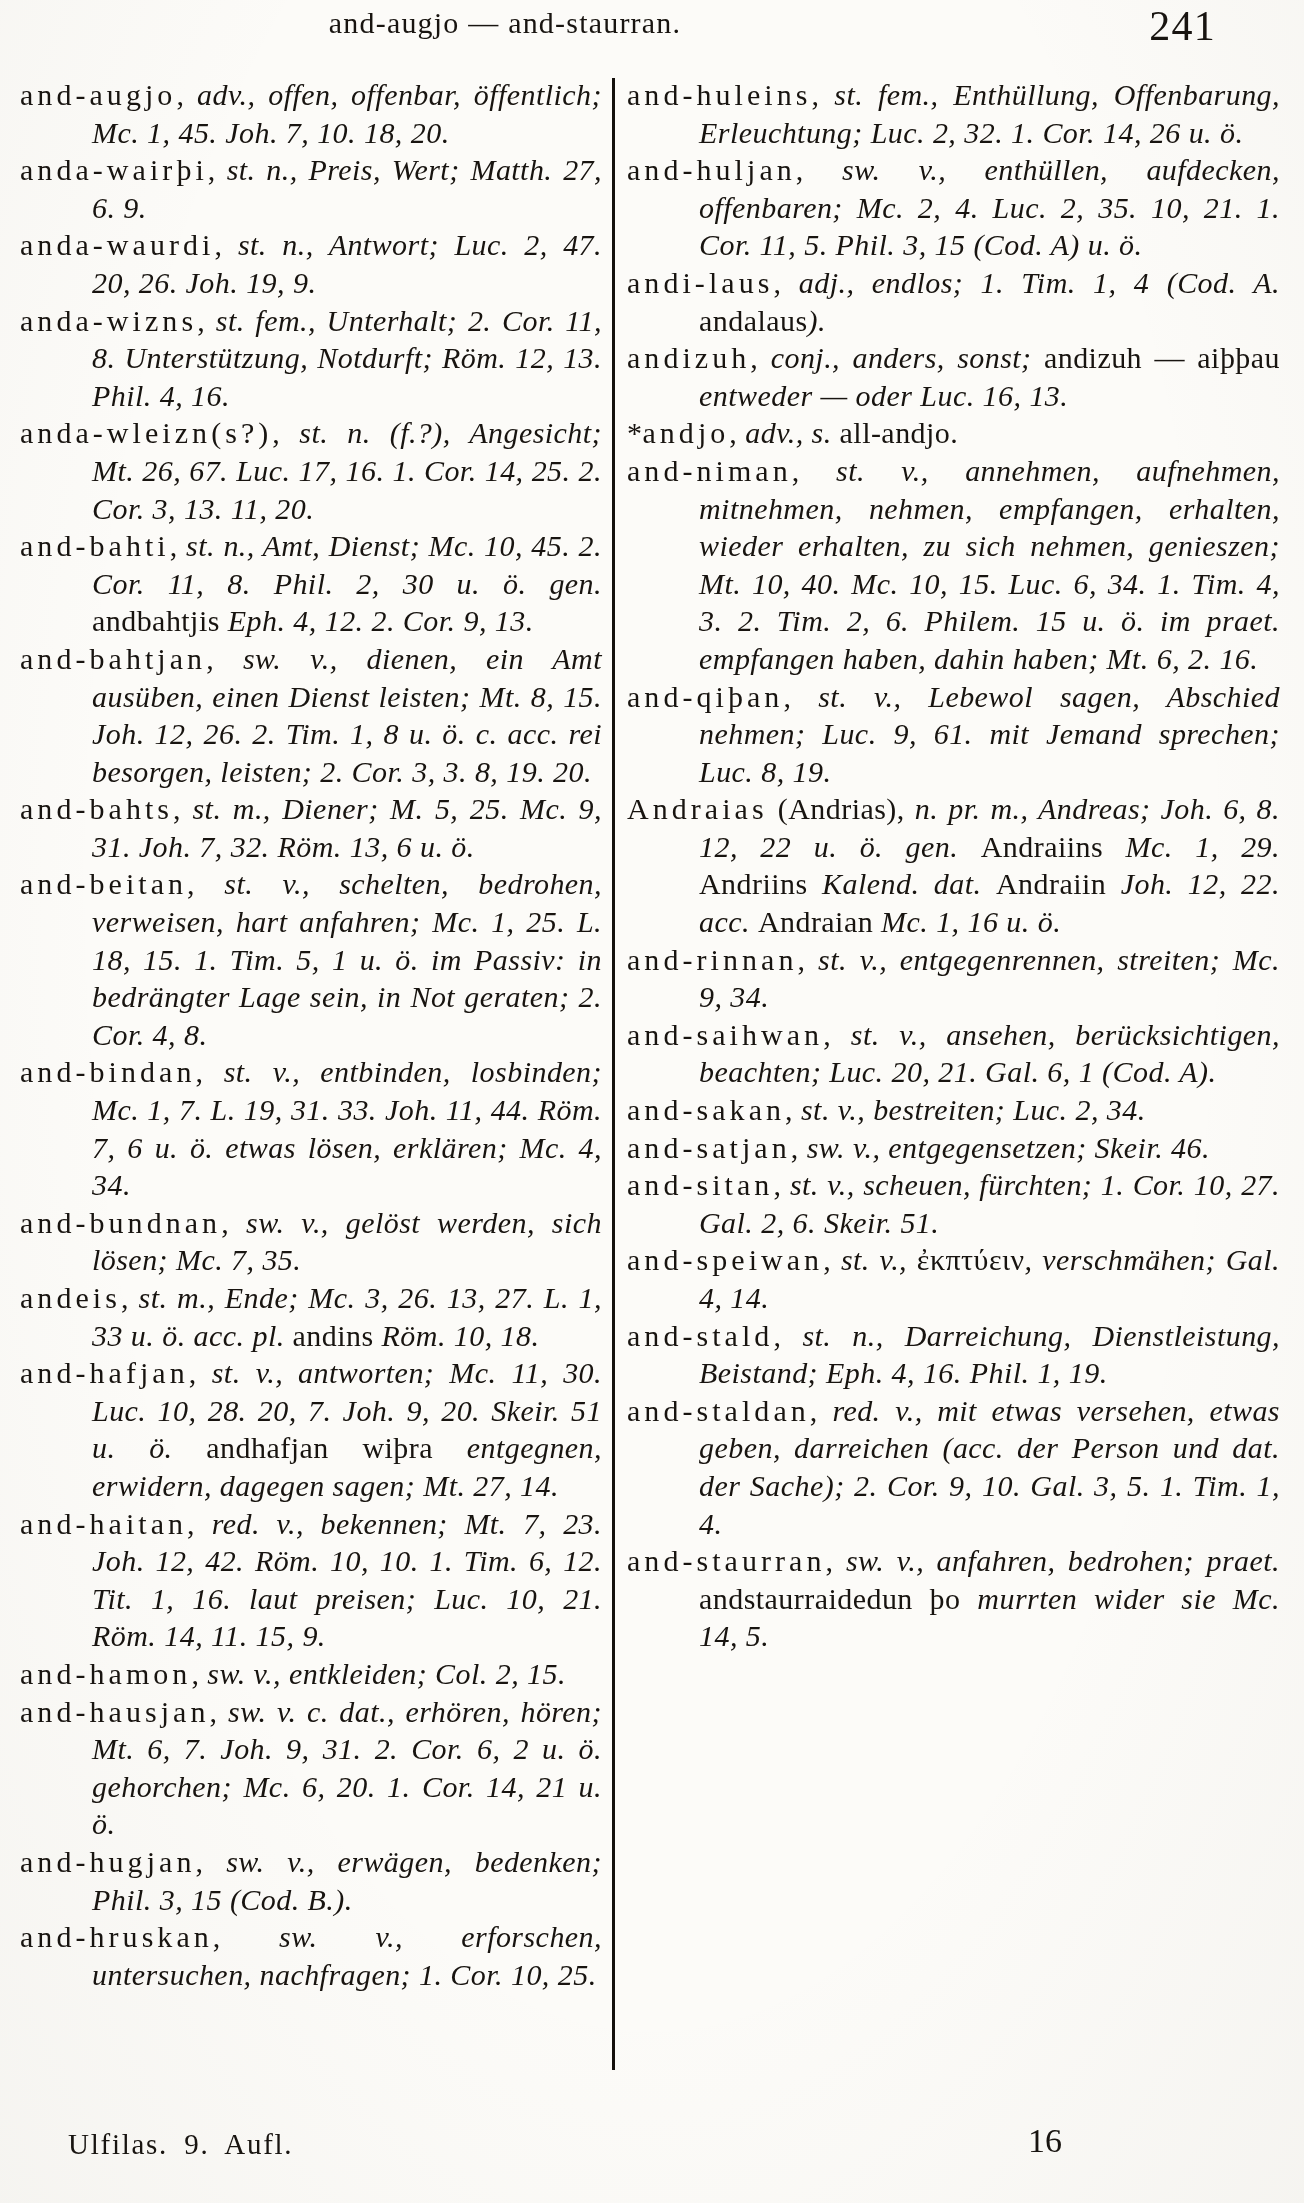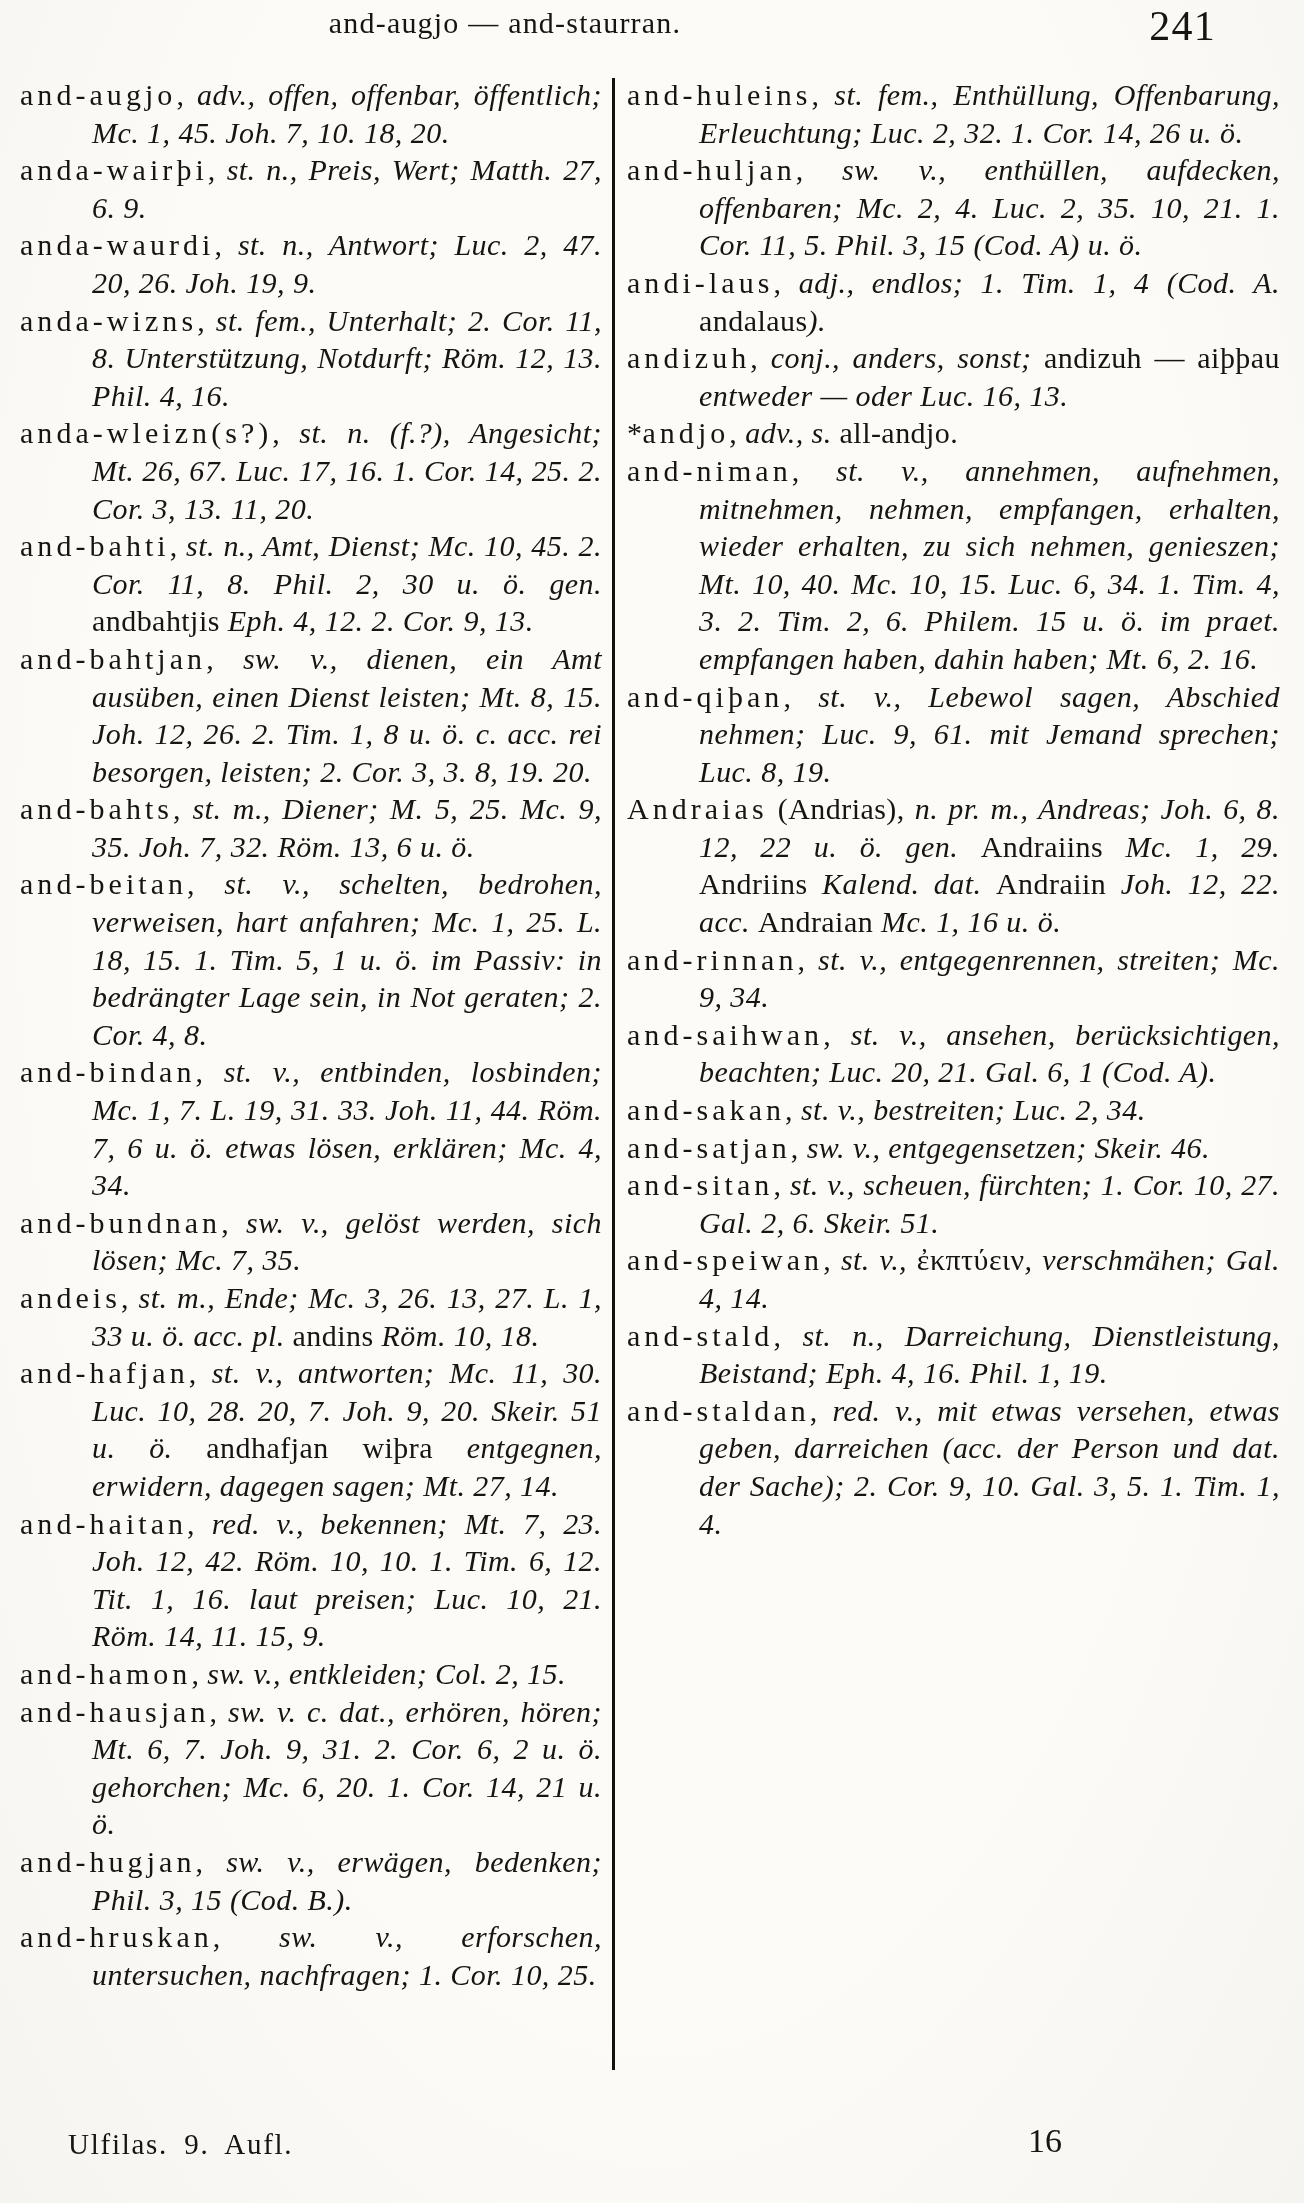--- a/index.html
+++ b/index.html
@@ -92,21 +92,21 @@
 
   <div class="columns">
     <div class="col col-left" id="col-left">
         <div class="entry"><span class="h">and-augjo</span><span class="r">, </span><span class="i">adv., offen, offenbar, öffentlich; Mc. 1, 45. Joh. 7, 10. 18, 20.</span></div>
         <div class="entry"><span class="h">anda-wairþi</span><span class="r">, </span><span class="i">st. n., Preis, Wert; Matth. 27, 6. 9.</span></div>
         <div class="entry"><span class="h">anda-waurdi</span><span class="r">, </span><span class="i">st. n., Antwort; Luc. 2, 47. 20, 26. Joh. 19, 9.</span></div>
         <div class="entry"><span class="h">anda-wizns</span><span class="r">, </span><span class="i">st. fem., Unterhalt; 2. Cor. 11, 8. Unterstützung, Notdurft; Röm. 12, 13. Phil. 4, 16.</span></div>
         <div class="entry"><span class="h">anda-wleizn(s?)</span><span class="r">, </span><span class="i">st. n. (f.?), Angesicht; Mt. 26, 67. Luc. 17, 16. 1. Cor. 14, 25. 2. Cor. 3, 13. 11, 20.</span></div>
         <div class="entry"><span class="h">and-bahti</span><span class="r">, </span><span class="i">st. n., Amt, Dienst; Mc. 10, 45. 2. Cor. 11, 8. Phil. 2, 30 u. ö. gen. </span><span class="r">andbahtjis </span><span class="i">Eph. 4, 12. 2. Cor. 9, 13.</span></div>
         <div class="entry"><span class="h">and-bahtjan</span><span class="r">, </span><span class="i">sw. v., dienen, ein Amt ausüben, einen Dienst leisten; Mt. 8, 15. Joh. 12, 26. 2. Tim. 1, 8 u. ö. c. acc. rei besorgen, leisten; 2. Cor. 3, 3. 8, 19. 20.</span></div>
-        <div class="entry"><span class="h">and-bahts</span><span class="r">, </span><span class="i">st. m., Diener; M. 5, 25. Mc. 9, 35. Joh. 7, 32. Röm. 13, 6 u. ö.</span></div>
+        <div class="entry"><span class="h">and-bahts</span><span class="r">, </span><span class="i">st. m., Diener; M. 5, 25. Mc. 9, 31. Joh. 7, 32. Röm. 13, 6 u. ö.</span></div>
         <div class="entry"><span class="h">and-beitan</span><span class="r">, </span><span class="i">st. v., schelten, bedrohen, verweisen, hart anfahren; Mc. 1, 25. L. 18, 15. 1. Tim. 5, 1 u. ö. im Passiv: in bedrängter Lage sein, in Not geraten; 2. Cor. 4, 8.</span></div>
         <div class="entry"><span class="h">and-bindan</span><span class="r">, </span><span class="i">st. v., entbinden, losbinden; Mc. 1, 7. L. 19, 31. 33. Joh. 11, 44. Röm. 7, 6 u. ö. etwas lösen, erklären; Mc. 4, 34.</span></div>
         <div class="entry"><span class="h">and-bundnan</span><span class="r">, </span><span class="i">sw. v., gelöst werden, sich lösen; Mc. 7, 35.</span></div>
         <div class="entry"><span class="h">andeis</span><span class="r">, </span><span class="i">st. m., Ende; Mc. 3, 26. 13, 27. L. 1, 33 u. ö. acc. pl. </span><span class="r">andins </span><span class="i">Röm. 10, 18.</span></div>
         <div class="entry"><span class="h">and-hafjan</span><span class="r">, </span><span class="i">st. v., antworten; Mc. 11, 30. Luc. 10, 28. 20, 7. Joh. 9, 20. Skeir. 51 u. ö. </span><span class="r">andhafjan wiþra </span><span class="i">entgegnen, erwidern, dagegen sagen; Mt. 27, 14.</span></div>
         <div class="entry"><span class="h">and-haitan</span><span class="r">, </span><span class="i">red. v., bekennen; Mt. 7, 23. Joh. 12, 42. Röm. 10, 10. 1. Tim. 6, 12. Tit. 1, 16. laut preisen; Luc. 10, 21. Röm. 14, 11. 15, 9.</span></div>
         <div class="entry"><span class="h">and-hamon</span><span class="r">, </span><span class="i">sw. v., entkleiden; Col. 2, 15.</span></div>
         <div class="entry"><span class="h">and-hausjan</span><span class="r">, </span><span class="i">sw. v. c. dat., erhören, hören; Mt. 6, 7. Joh. 9, 31. 2. Cor. 6, 2 u. ö. gehorchen; Mc. 6, 20. 1. Cor. 14, 21 u. ö.</span></div>
         <div class="entry"><span class="h">and-hugjan</span><span class="r">, </span><span class="i">sw. v., erwägen, bedenken; Phil. 3, 15 (Cod. B.).</span></div>
         <div class="entry"><span class="h">and-hruskan</span><span class="r">, </span><span class="i">sw. v., erforschen, untersuchen, nachfragen; 1. Cor. 10, 25.</span></div>
@@ -122,19 +122,20 @@
         <div class="entry"><span class="h">and-qiþan</span><span class="r">, </span><span class="i">st. v., Lebewol sagen, Abschied nehmen; Luc. 9, 61. mit Jemand sprechen; Luc. 8, 19.</span></div>
         <div class="entry"><span class="h">Andraias</span><span class="r"> (Andrias), </span><span class="i">n. pr. m., Andreas; Joh. 6, 8. 12, 22 u. ö. gen. </span><span class="r">Andraiins </span><span class="i">Mc. 1, 29. </span><span class="r">Andriins </span><span class="i">Kalend. dat. </span><span class="r">Andraiin </span><span class="i">Joh. 12, 22. acc. </span><span class="r">Andraian </span><span class="i">Mc. 1, 16 u. ö.</span></div>
         <div class="entry"><span class="h">and-rinnan</span><span class="r">, </span><span class="i">st. v., entgegenrennen, streiten; Mc. 9, 34.</span></div>
         <div class="entry"><span class="h">and-saihwan</span><span class="r">, </span><span class="i">st. v., ansehen, berücksichtigen, beachten; Luc. 20, 21. Gal. 6, 1 (Cod. A).</span></div>
         <div class="entry"><span class="h">and-sakan</span><span class="r">, </span><span class="i">st. v., bestreiten; Luc. 2, 34.</span></div>
         <div class="entry"><span class="h">and-satjan</span><span class="r">, </span><span class="i">sw. v., entgegensetzen; Skeir. 46.</span></div>
         <div class="entry"><span class="h">and-sitan</span><span class="r">, </span><span class="i">st. v., scheuen, fürchten; 1. Cor. 10, 27. Gal. 2, 6. Skeir. 51.</span></div>
         <div class="entry"><span class="h">and-speiwan</span><span class="r">, </span><span class="i">st. v., </span><span class="r">ἐκπτύειν</span><span class="i">, verschmähen; Gal. 4, 14.</span></div>
         <div class="entry"><span class="h">and-stald</span><span class="r">, </span><span class="i">st. n., Darreichung, Dienstleistung, Beistand; Eph. 4, 16. Phil. 1, 19.</span></div>
         <div class="entry"><span class="h">and-staldan</span><span class="r">, </span><span class="i">red. v., mit etwas versehen, etwas geben, darreichen (acc. der Person und dat. der Sache); 2. Cor. 9, 10. Gal. 3, 5. 1. Tim. 1, 4.</span></div>
+        <div class="entry"><span class="h">and-staurran</span><span class="r">, </span><span class="i">sw. v., anfahren, bedrohen; praet. </span><span class="r">andstaurraidedun þo </span><span class="i">murrten wider sie Mc. 14, 5.</span></div>
       </div>
   </div>
 
   <div class="imprint">Ulfilas.  9. Aufl.</div>
 
   <div class="signature">16</div>
 </div>
 
 </body></html>

